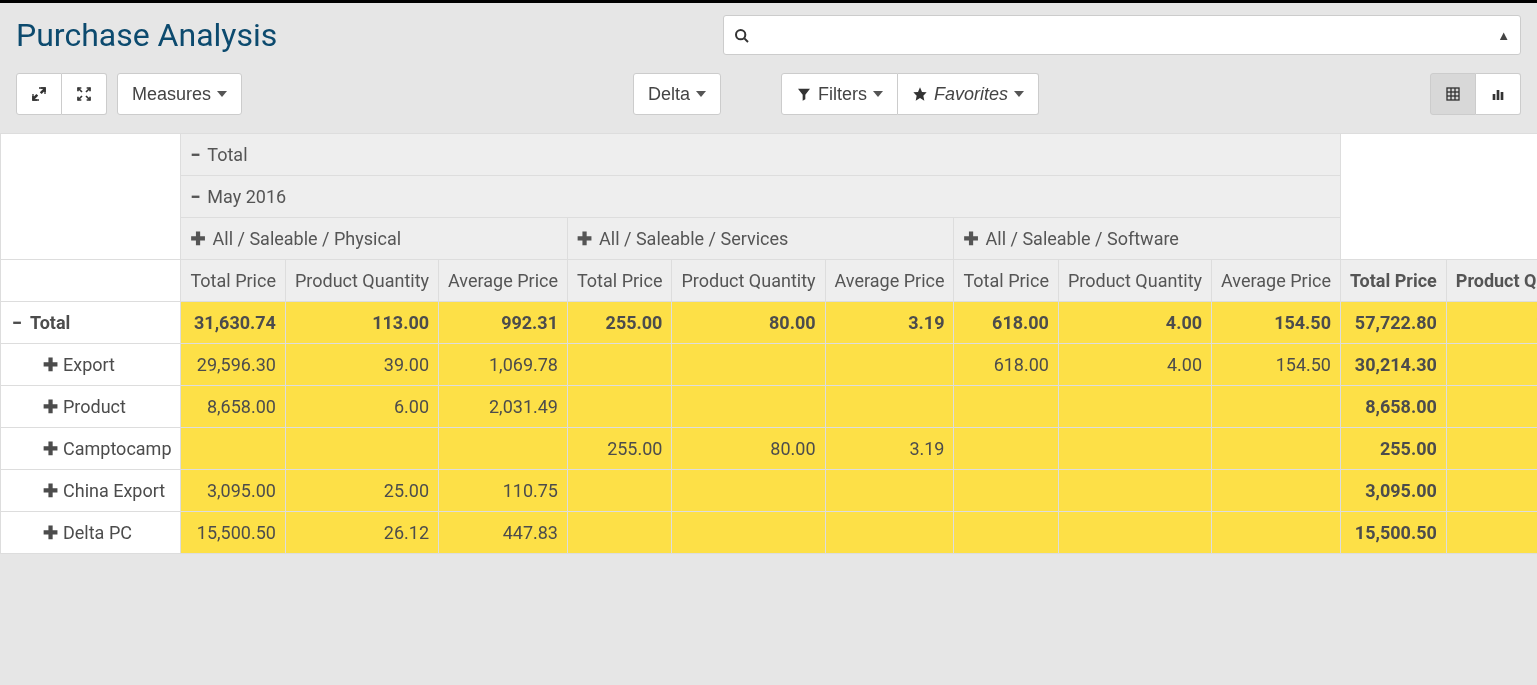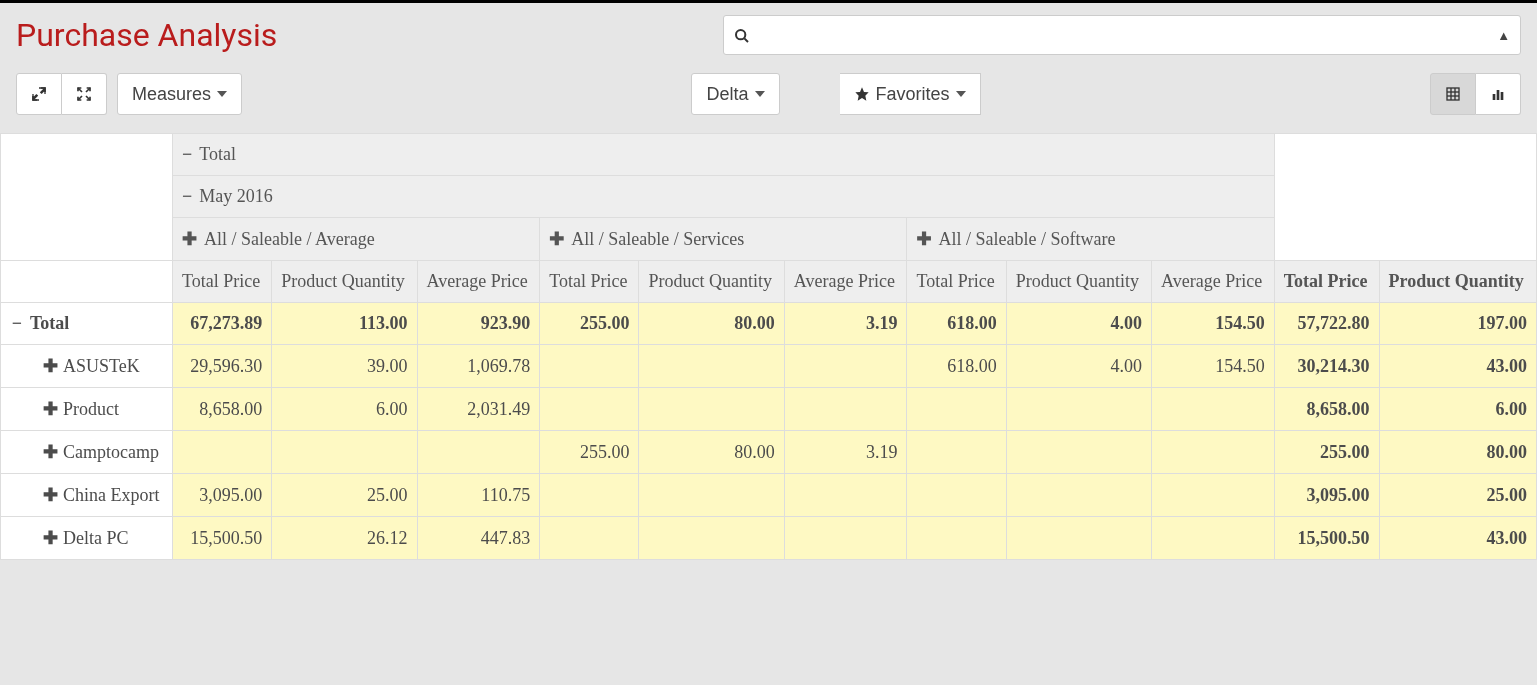--- a/index.html
+++ b/index.html
@@ -13,21 +13,21 @@
 .container { padding: 12px 16px 0 16px; }
 .top-row {
   display: flex;
   align-items: center;
   justify-content: space-between;
   margin-bottom: 18px;
 }
 .page-title {
   font-size: 32px;
   font-weight: 400;
-  color: #b91c1c;
+  color: #0c4a6e;
 }
 .search-wrap {
   flex: 0 0 53%;
   background: #fff;
   border: 1px solid #ccc;
   border-radius: 3px;
   display: flex;
   align-items: center;
   height: 40px;
   padding: 0 10px;
@@ -56,35 +56,34 @@
   font-size: 18px;
   color: #444;
   cursor: pointer;
   display: inline-flex;
   align-items: center;
   gap: 6px;
   height: 42px;
   white-space: nowrap;
 }
 .btn-group .btn:first-child { border-top-right-radius: 0; border-bottom-right-radius: 0; }
-.btn-group .btn:last-child { border-top-left-radius: 0; border-bottom-left-radius: 0; border-left: none; }
+.btn-group .btn:last-child { border-top-left-radius: 0; border-bottom-left-radius: 0; border-left: none; font-style: italic; }
 .btn.active { background: #d8d8d8; }
 .caret {
   width: 0; height: 0;
   border-left: 5px solid transparent;
   border-right: 5px solid transparent;
   border-top: 6px solid #555;
   display: inline-block;
 }
 .spacer { flex: 1; }
 .icon-svg { width: 16px; height: 16px; display: inline-block; vertical-align: middle; }
 .pivot-wrap {
-  background: #fef9c3;
+  background: #fde047;
   overflow-x: auto;
-  font-family: Liberation Serif, serif;
 }
 table.pivot {
   border-collapse: collapse;
   width: 100%;
 }
 table.pivot th, table.pivot td {
   border: 1px solid #ddd;
   padding: 10px 9px;
   text-align: left;
   font-size: 18px;
@@ -157,20 +156,27 @@
     <button class="btn">
       <span>Delta</span>
       <span class="caret"></span>
     </button>
 
     <div style="width:40px"></div>
 
     <div class="btn-group">
       <button class="btn">
         <svg class="icon-svg" viewBox="0 0 24 24" fill="#333">
+            <path d="M3 4 L21 4 L14 13 L14 20 L10 22 L10 13 Z"></path>
+          </svg>
+        <span>Filters</span>
+        <span class="caret"></span>
+      </button>
+      <button class="btn">
+        <svg class="icon-svg" viewBox="0 0 24 24" fill="#333">
             <path d="M12 2 L15 9 L22 9.5 L17 14.5 L18.5 22 L12 18 L5.5 22 L7 14.5 L2 9.5 L9 9 Z"></path>
           </svg>
         <span>Favorites</span>
         <span class="caret"></span>
       </button>
     </div>
 
     <div class="spacer"></div>
 
     <div class="btn-group">
@@ -199,21 +205,21 @@
   <thead>
     <tr>
       <th class="blank" rowspan="3"></th>
       <th class="hdr" colspan="9"><span class="toggle">−</span><span>Total</span></th>
       <th class="blank-right" colspan="3" rowspan="3" style="border-bottom:none;"></th>
     </tr>
     <tr>
       <th class="hdr" colspan="9"><span class="toggle">−</span><span>May 2016</span></th>
     </tr>
     <tr>
-      <th class="hdr" colspan="3"><span class="toggle">✚</span><span>All / Saleable / Average</span></th>
+      <th class="hdr" colspan="3"><span class="toggle">✚</span><span>All / Saleable / Physical</span></th>
       <th class="hdr" colspan="3"><span class="toggle">✚</span><span>All / Saleable / Services</span></th>
       <th class="hdr" colspan="3"><span class="toggle">✚</span><span>All / Saleable / Software</span></th>
     </tr>
     <tr>
       <th class="blank"></th>
       <th class="measure">Total Price</th>
       <th class="measure">Product Quantity</th>
       <th class="measure">Average Price</th>
       <th class="measure">Total Price</th>
       <th class="measure">Product Quantity</th>
@@ -222,35 +228,35 @@
       <th class="measure">Product Quantity</th>
       <th class="measure">Average Price</th>
       <th class="measure bold">Total Price</th>
       <th class="measure bold">Product Quantity</th>
 
     </tr>
   </thead>
   <tbody>
     <tr class="total-row">
       <th class="rowlabel"><span class="toggle">−</span><span>Total</span></th>
-      <td class="num">67,273.89</td>
+      <td class="num">31,630.74</td>
       <td class="num">113.00</td>
-      <td class="num">923.90</td>
+      <td class="num">992.31</td>
       <td class="num">255.00</td>
       <td class="num">80.00</td>
       <td class="num">3.19</td>
       <td class="num">618.00</td>
       <td class="num">4.00</td>
       <td class="num">154.50</td>
       <td class="num bold">57,722.80</td>
       <td class="num bold">197.00</td>
 
     </tr>
     <tr>
-      <th class="rowlabel indent1"><span class="toggle">✚</span><span>ASUSTeK</span></th>
+      <th class="rowlabel indent1"><span class="toggle">✚</span><span>Export</span></th>
       <td class="num">29,596.30</td>
       <td class="num">39.00</td>
       <td class="num">1,069.78</td>
       <td class="num"></td>
       <td class="num"></td>
       <td class="num"></td>
       <td class="num">618.00</td>
       <td class="num">4.00</td>
       <td class="num">154.50</td>
       <td class="num bold">30,214.30</td>

